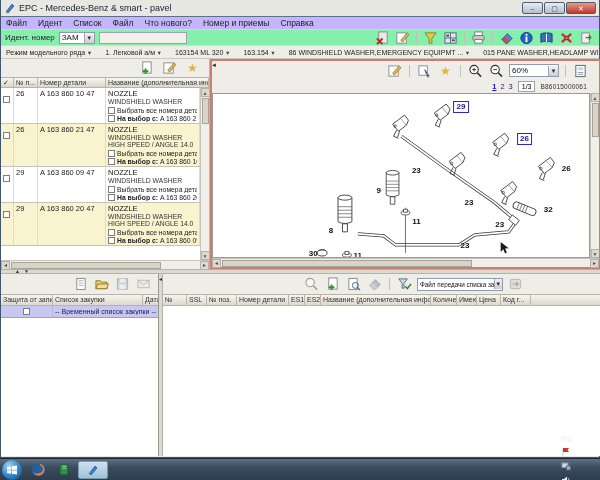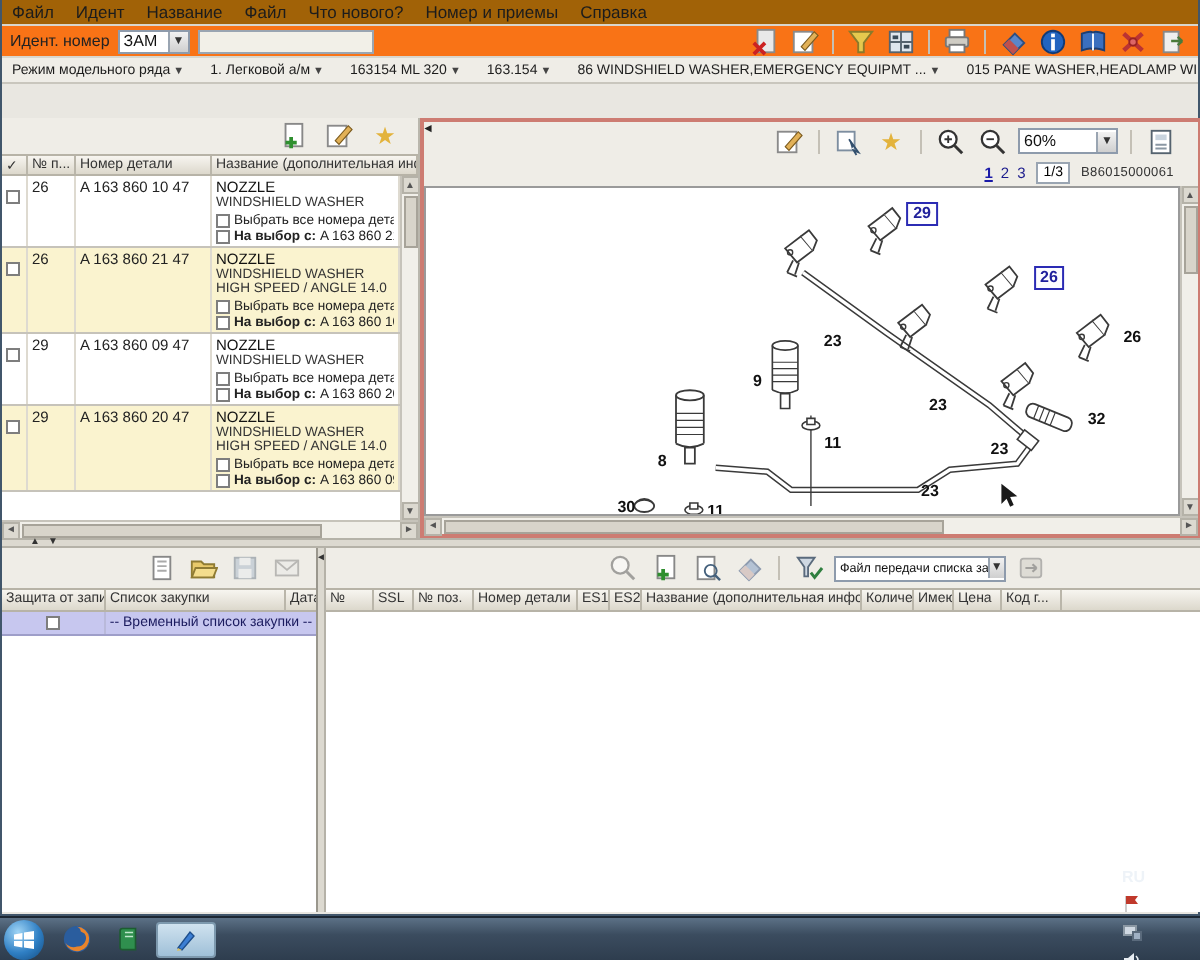--- a/index.html
+++ b/index.html
@@ -6,24 +6,24 @@
 html,body{width:600px;height:480px;overflow:hidden;background:#20303e;}
 .window{position:absolute;left:0;top:0;width:600px;height:458px;background:#e9e7e1;border:1px solid #41566b;border-top:none;}
 
 .titlebar{height:17px;background:linear-gradient(180deg,#aec3d8 0%,#8ba4bd 45%,#75900,#7c95ae 100%);display:flex;align-items:center;padding:0 3px;border-bottom:1px solid #5d7288;}
 .app-icon{width:12px;height:12px;margin-right:3px;flex:none;}
 .title-text{font-size:9px;color:#15222e;white-space:nowrap;}
 .win-btns{margin-left:auto;display:flex;}
 .wbtn{width:21px;height:12px;border:1px solid #4f5f70;border-radius:2px;background:linear-gradient(#e7edf3,#b3c0cd);display:flex;align-items:center;justify-content:center;font-size:7px;line-height:7px;color:#30404f;margin-left:1px;}
 .wbtn.close{width:30px;background:linear-gradient(#e79a8c,#c0392b);color:#fff;}
 
-.menubar{height:13px;background:#a16207;border-bottom:1px solid #d9d6cd;display:flex;align-items:center;padding-left:5px;gap:11px;}
+.menubar{height:13px;background:#c4b5fd;border-bottom:1px solid #d9d6cd;display:flex;align-items:center;padding-left:5px;gap:11px;}
 .menu-item{font-size:8.5px;color:#1c1c1c;white-space:nowrap;cursor:default;}
 
-.identbar{height:16px;background:#f97316;border-bottom:1px solid #d9d6cd;display:flex;align-items:center;padding:0 4px;gap:4px;}
+.identbar{height:16px;background:#86efac;border-bottom:1px solid #d9d6cd;display:flex;align-items:center;padding:0 4px;gap:4px;}
 .ident-label{font-size:8px;color:#222;white-space:nowrap;}
 .combo{height:12px;background:#fff;border:1px solid #8e9bac;display:flex;align-items:center;font-size:8px;padding-left:2px;color:#111;position:relative;}
 .combo .arr{margin-left:auto;width:10px;height:10px;background:linear-gradient(#f2f2f2,#cfcfcf);border-left:1px solid #9aa5b2;font-size:6px;display:flex;align-items:center;justify-content:center;color:#333;}
 .txtfield{height:12px;width:88px;background:#f2f0e8;border:1px solid #9aa5b2;font-size:8px;padding:0 2px;}
 .tb-icons{margin-left:auto;display:flex;align-items:center;gap:3px;}
 .ic{width:17px;height:15px;display:inline-flex;align-items:center;justify-content:center;}
 .ic svg{width:15px;height:14px;}
 .tsep{width:1px;height:12px;background:#c4c0b6;margin:0 2px;}
 
 .crumbbar{height:13px;background:#efede7;border-bottom:1px solid #c9c6bd;display:flex;align-items:center;padding-left:5px;gap:13px;overflow:hidden;}
@@ -113,25 +113,39 @@
 .tray-lang{font-size:8px;color:#eef3f8;font-weight:bold;}
 .tray-ic{width:10px;height:10px;display:inline-flex;}
 .clock{text-align:right;color:#eef3f8;font-size:6.5px;line-height:1.25;padding-left:3px;}
 svg{display:block;}
 </style>
 </head>
 <body>
 
 <div class="window">
 
+  <div class="titlebar">
+    <span class="app-icon">
+      <svg viewBox="0 0 12 12">
+          <path d="M2,10 L8,2 L10,4 L4,11 Z" fill="#3c7fd4" stroke="#1d4e8c" stroke-width="0.7"></path>
+          <path d="M2,10 L1.5,11.5 L4,11" fill="#d8c06a"></path>
+        </svg>
+    </span>
+    <span class="title-text">EPC - Mercedes-Benz &amp; smart - pavel</span>
+    <span class="win-btns">
+      <span class="wbtn">–</span>
+      <span class="wbtn">▢</span>
+      <span class="wbtn close">✕</span>
+    </span>
+  </div>
 
   <div class="menubar">
       <span class="menu-item">Файл</span>
       <span class="menu-item">Идент</span>
-      <span class="menu-item">Название</span>
+      <span class="menu-item">Список</span>
       <span class="menu-item">Файл</span>
       <span class="menu-item">Что нового?</span>
       <span class="menu-item">Номер и приемы</span>
       <span class="menu-item">Справка</span>
     </div>
 
   <div class="identbar">
     <span class="ident-label">Идент. номер</span>
     <span class="combo" style="width:36px">
         <span>ЗАМ</span>

